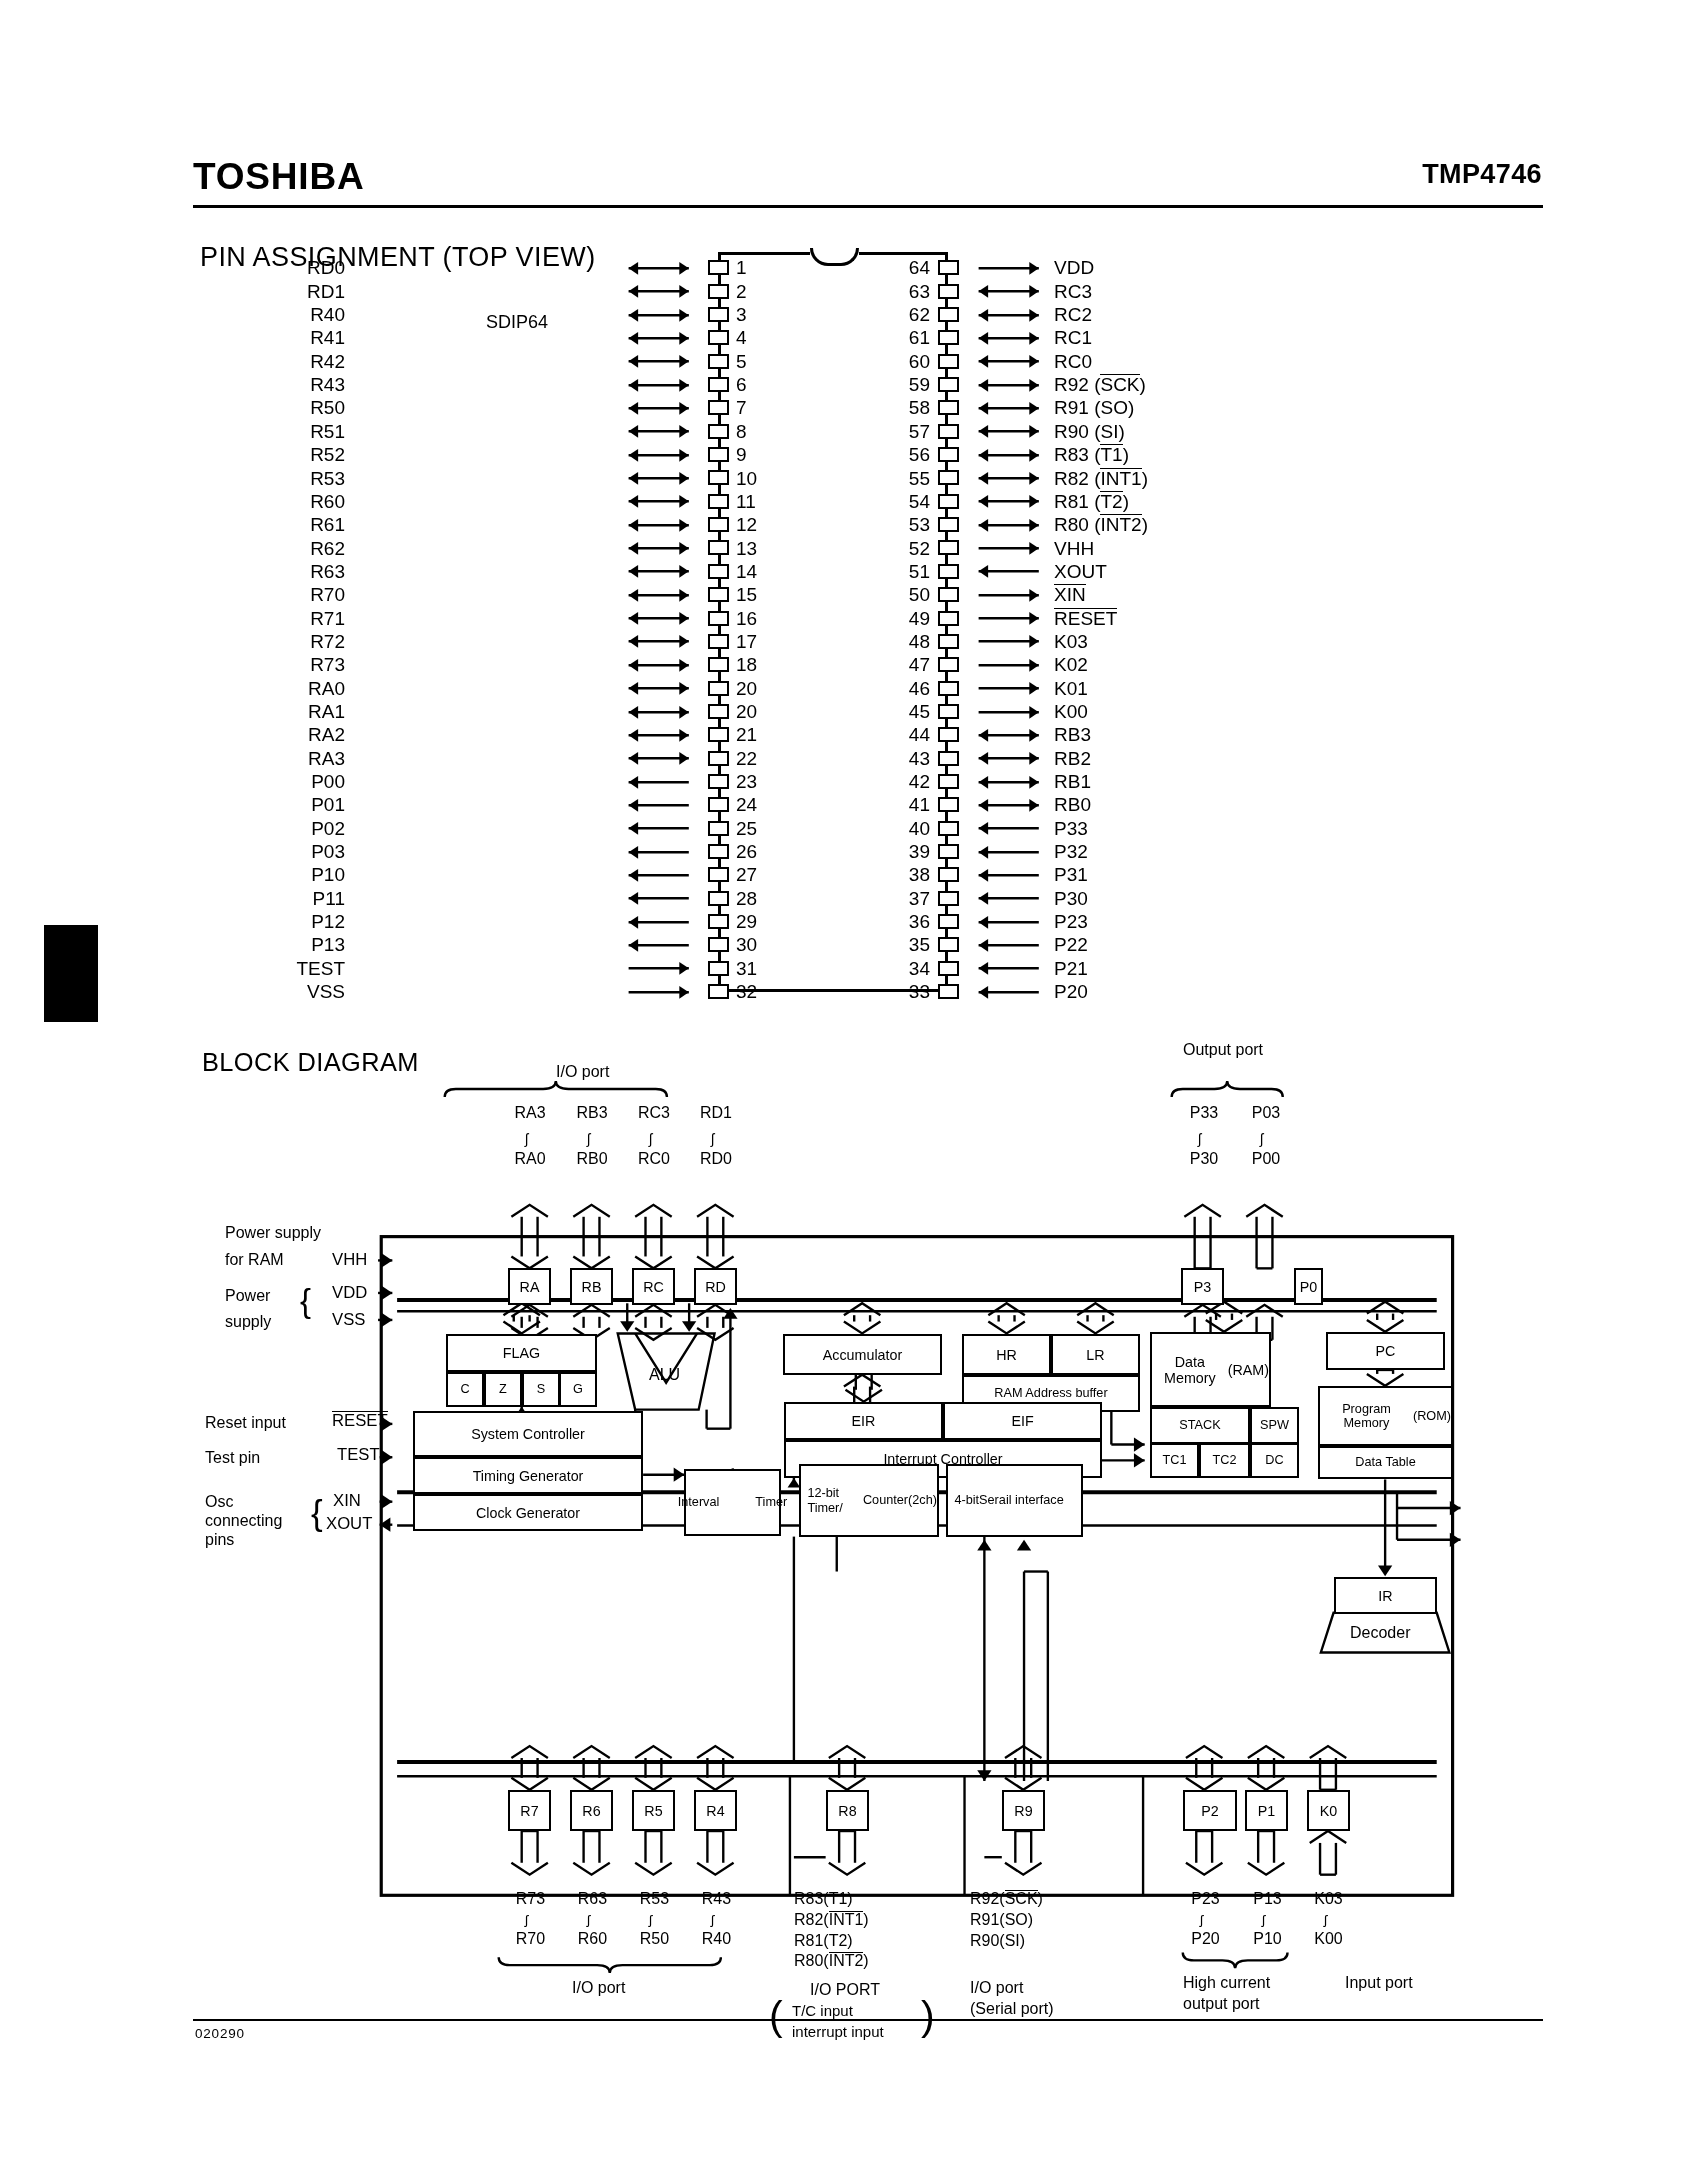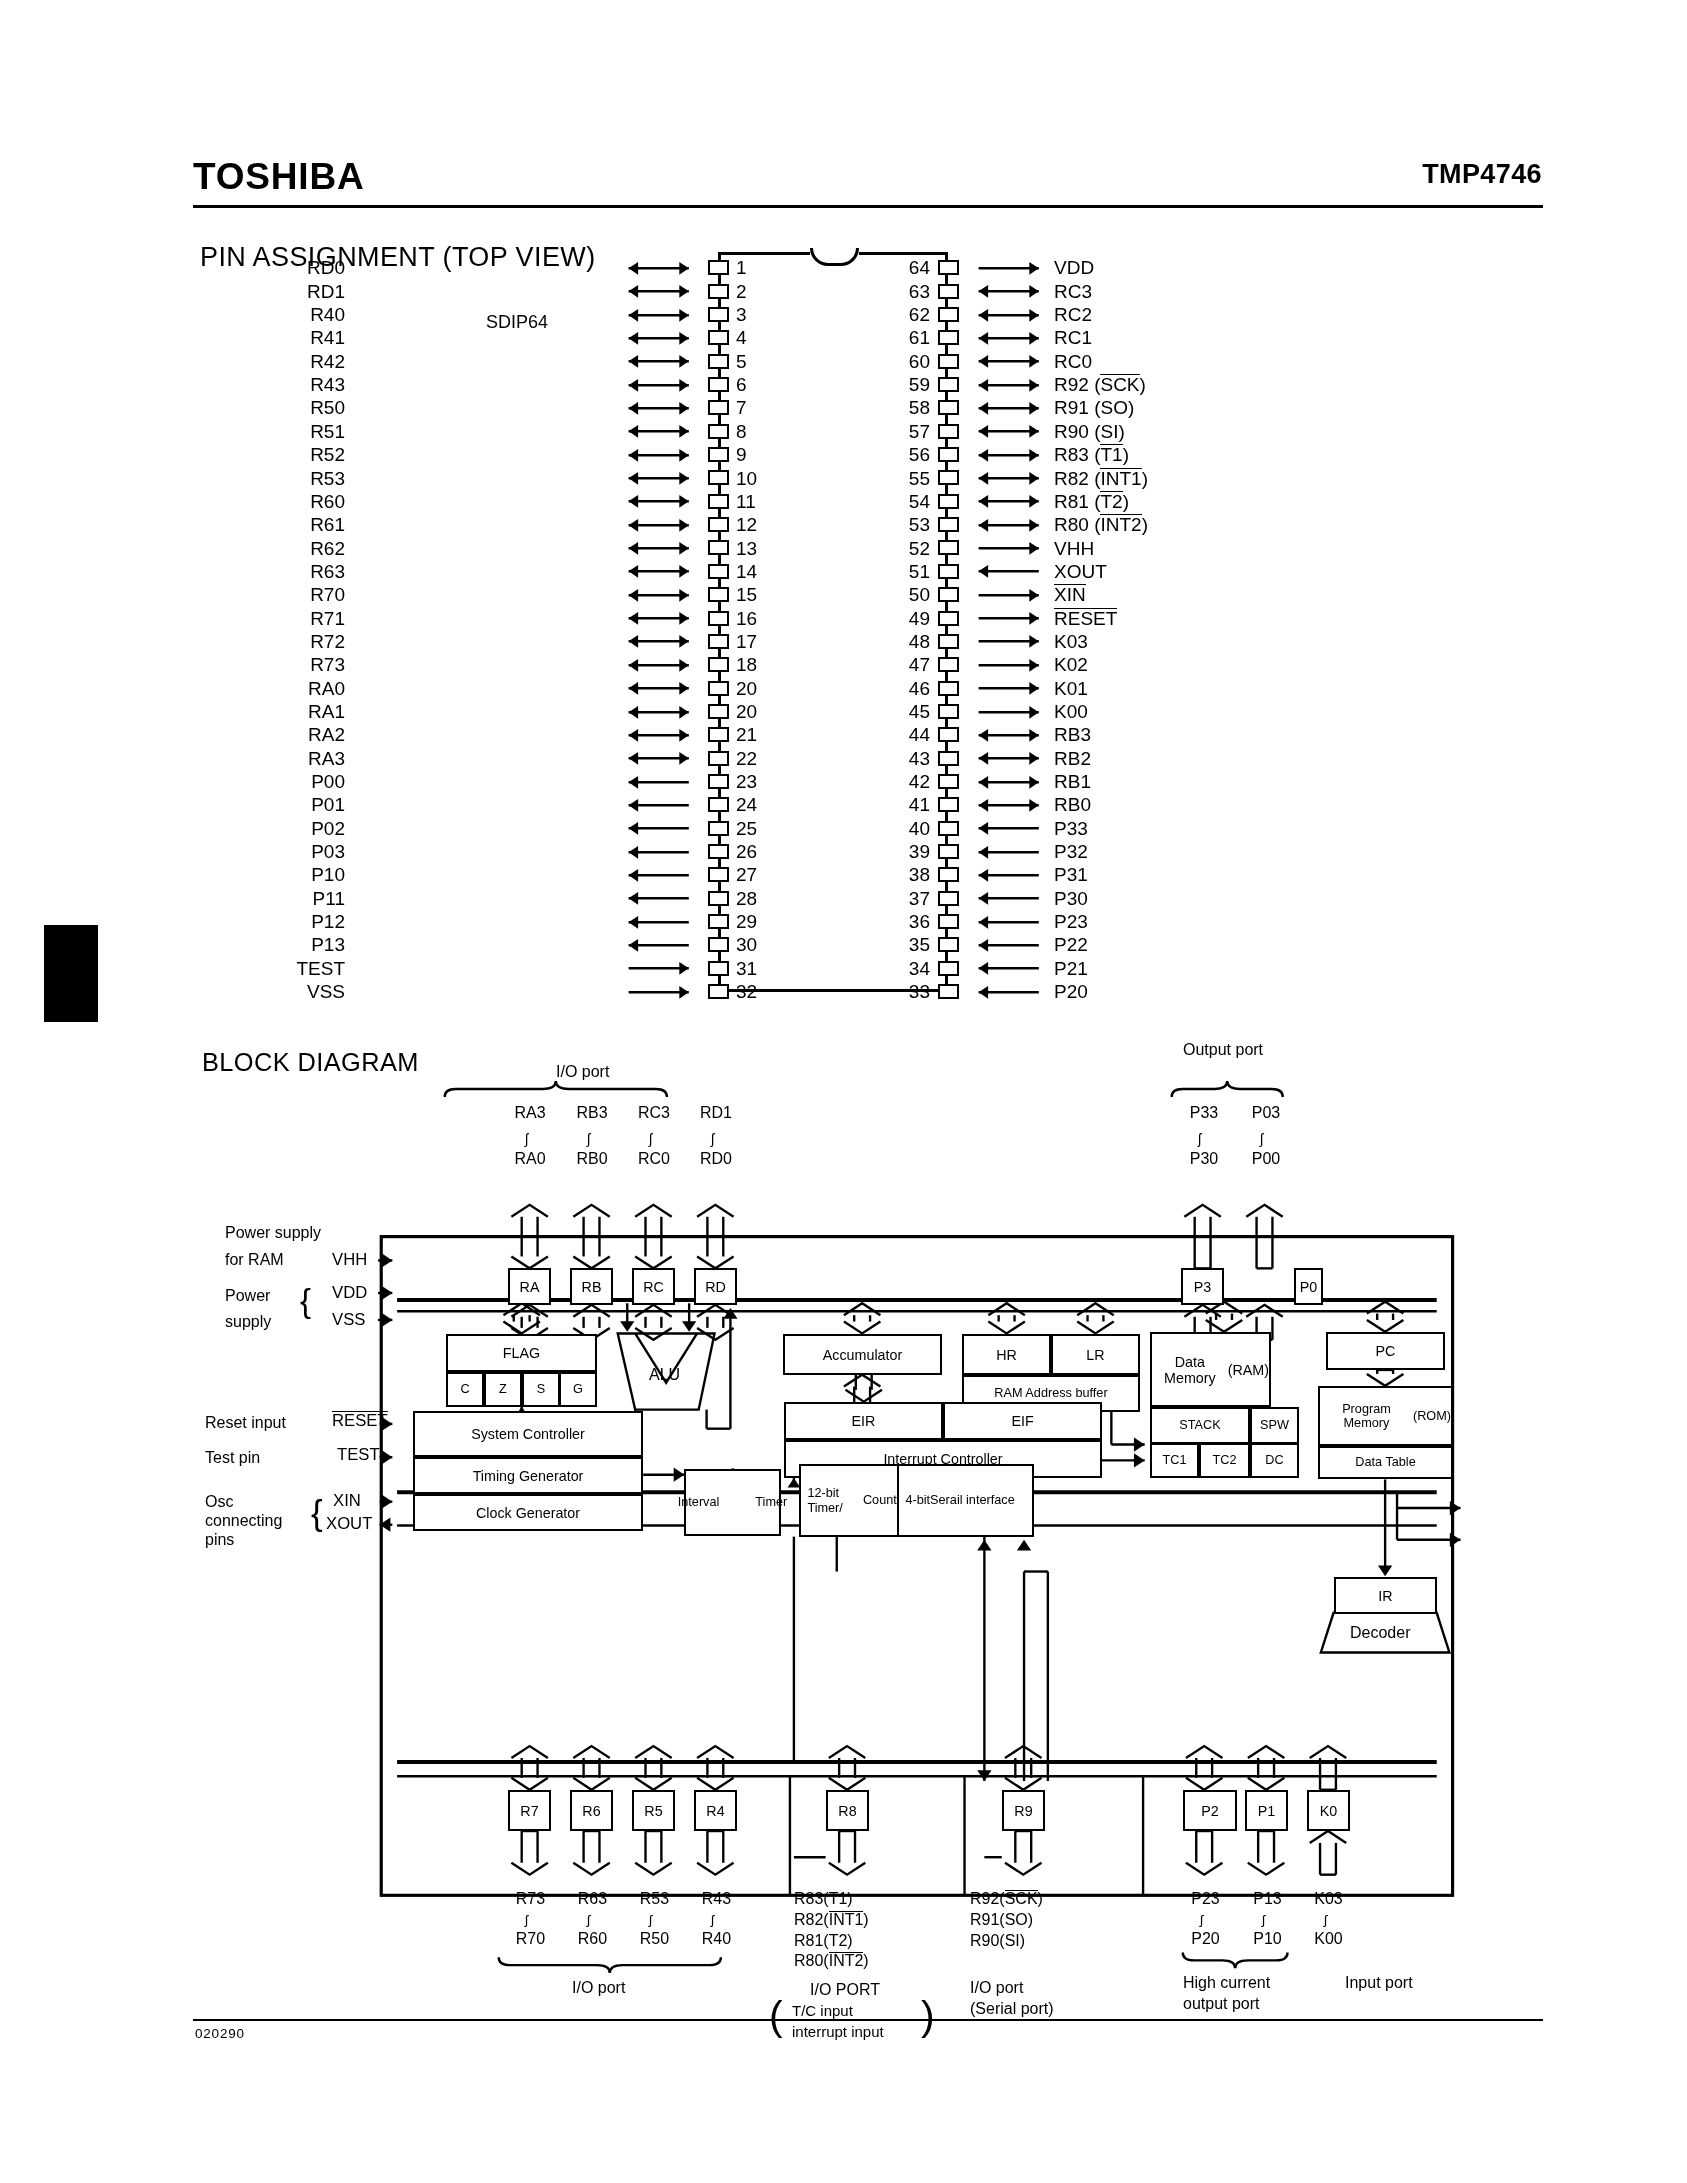--- a/index.html
+++ b/index.html
@@ -1049,21 +1049,21 @@
           <br>
           <span>Timer</span>
         </div>
         <div class="bx xs" style="left: 799px; top: 448px; width: 140px; height: 73px; justify-content: flex-start; text-align: left; padding-left: 6.4px;">
           <span>12-bit Timer/</span>
           <br>
           <span>Counter</span>
           <br>
           <span>(2ch)</span>
         </div>
-        <div class="bx xs" style="left: 897px; top: 448px; width: 137px; height: 73px; justify-content: flex-start; text-align: left; padding-left: 6.4px;">
+        <div class="bx xs" style="left: 946px; top: 448px; width: 137px; height: 73px; justify-content: flex-start; text-align: left; padding-left: 6.4px;">
           <span>4-bit</span>
           <br>
           <span>Serail interface</span>
         </div>
         <div class="bx sm" style="left: 508px; top: 774px; width: 43px; height: 41px;">
           <span>R7</span>
         </div>
         <div class="bx sm" style="left: 570px; top: 774px; width: 43px; height: 41px;">
           <span>R6</span>
         </div>

